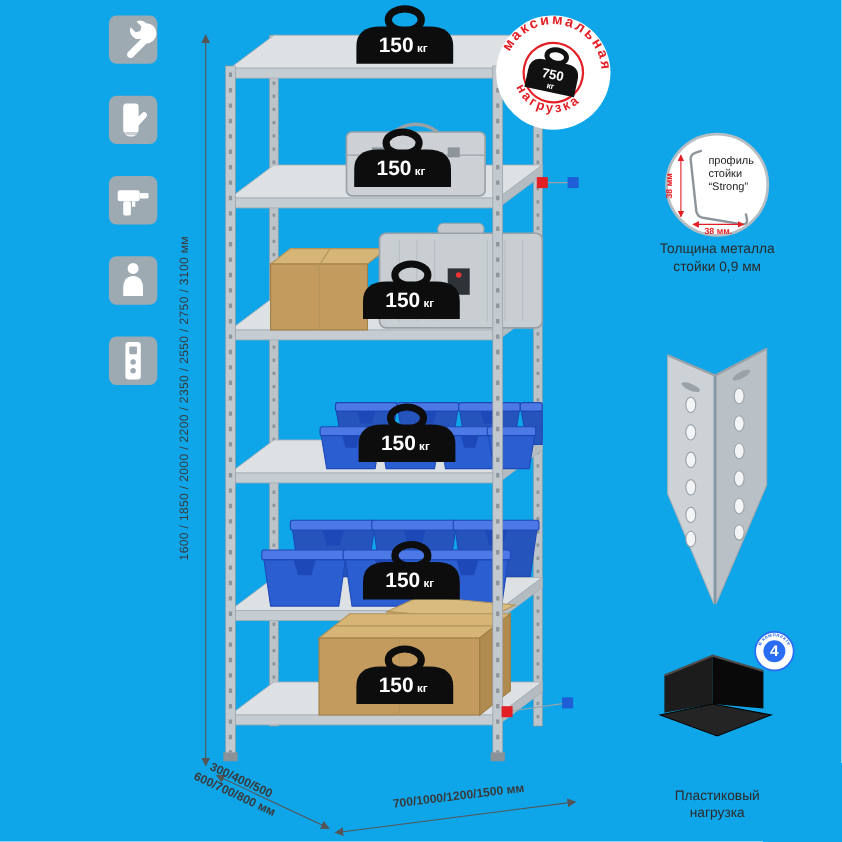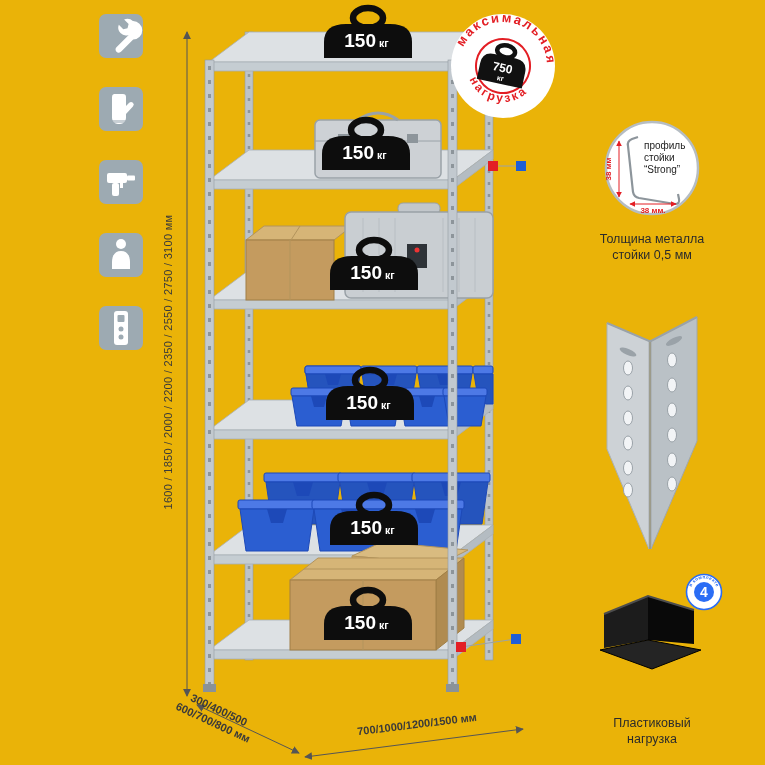--- a/index.html
+++ b/index.html
@@ -1,29 +1,29 @@
 <!DOCTYPE html>
 <html><head>
 <meta charset="utf-8">
 <style>
   html,body{margin:0;padding:0;background:#fff;}
-  .page{position:relative;width:765px;height:765px;background:#eab308;overflow:hidden;
+  .page{position:relative;width:765px;height:765px;background:#0ea5e9;overflow:hidden;
         font-family:"Liberation Sans",sans-serif;}
   svg text{font-family:"Liberation Sans",sans-serif;}
   .tool{position:absolute;left:99px;width:44px;height:44px;background:#9daab2;
         border-radius:7px;display:flex;align-items:center;justify-content:center;}
   .overlay{position:absolute;color:#3a3a3a;}
   .hdim{left:-162px;top:356px;width:660px;transform:rotate(-90deg);font-size:11px;
         text-align:center;letter-spacing:.3px;white-space:nowrap;}
   .ddim{left:148px;top:702px;width:136px;transform:rotate(25deg);font-size:11px;
         font-weight:bold;text-align:center;line-height:1.3;}
   .wdim{left:322px;top:718px;width:190px;transform:rotate(-7deg);font-size:11px;
         font-weight:bold;text-align:center;}
   .cap{position:absolute;text-align:center;font-size:12.5px;color:#2b2b2b;line-height:1.3;}
-  .cap1{left:567px;top:231px;width:170px;}
+  .cap1{left:567px;top:218px;width:170px;}
   .cap2{left:577px;top:715px;width:150px;}
   .wv{font-size:19px;font-weight:bold;fill:#fff;}
   .wu{font-size:10.5px;font-weight:bold;fill:#fff;}
   .stampArc{font-size:13px;font-weight:bold;fill:#e31e24;letter-spacing:2px;}
   .stampArcB{font-size:12px;font-weight:bold;fill:#e31e24;letter-spacing:2.5px;}
   .sv{font-size:12px;font-weight:bold;fill:#fff;}
   .su{font-size:7.5px;font-weight:bold;fill:#fff;}
   .dimr{font-size:8px;fill:#e31e24;font-weight:bold;}
   .plabel{font-size:10px;fill:#222;}
   .bring{font-size:4.6px;fill:#2a6df5;font-weight:bold;letter-spacing:.4px;}
@@ -346,21 +346,21 @@
 
   <div class="overlay ddim">
     <div>300/400/500</div>
     <div>600/700/800 мм</div>
   </div>
 
   <div class="overlay wdim">700/1000/1200/1500 мм</div>
 
   <div class="cap cap1">
     <div>Толщина металла</div>
-    <div>стойки 0,5 мм</div>
+    <div>стойки 0,9 мм</div>
   </div>
 
   <div class="cap cap2">
     <div>Пластиковый</div>
     <div>нагрузка</div>
   </div>
 
 </div>
 
 </body></html>

